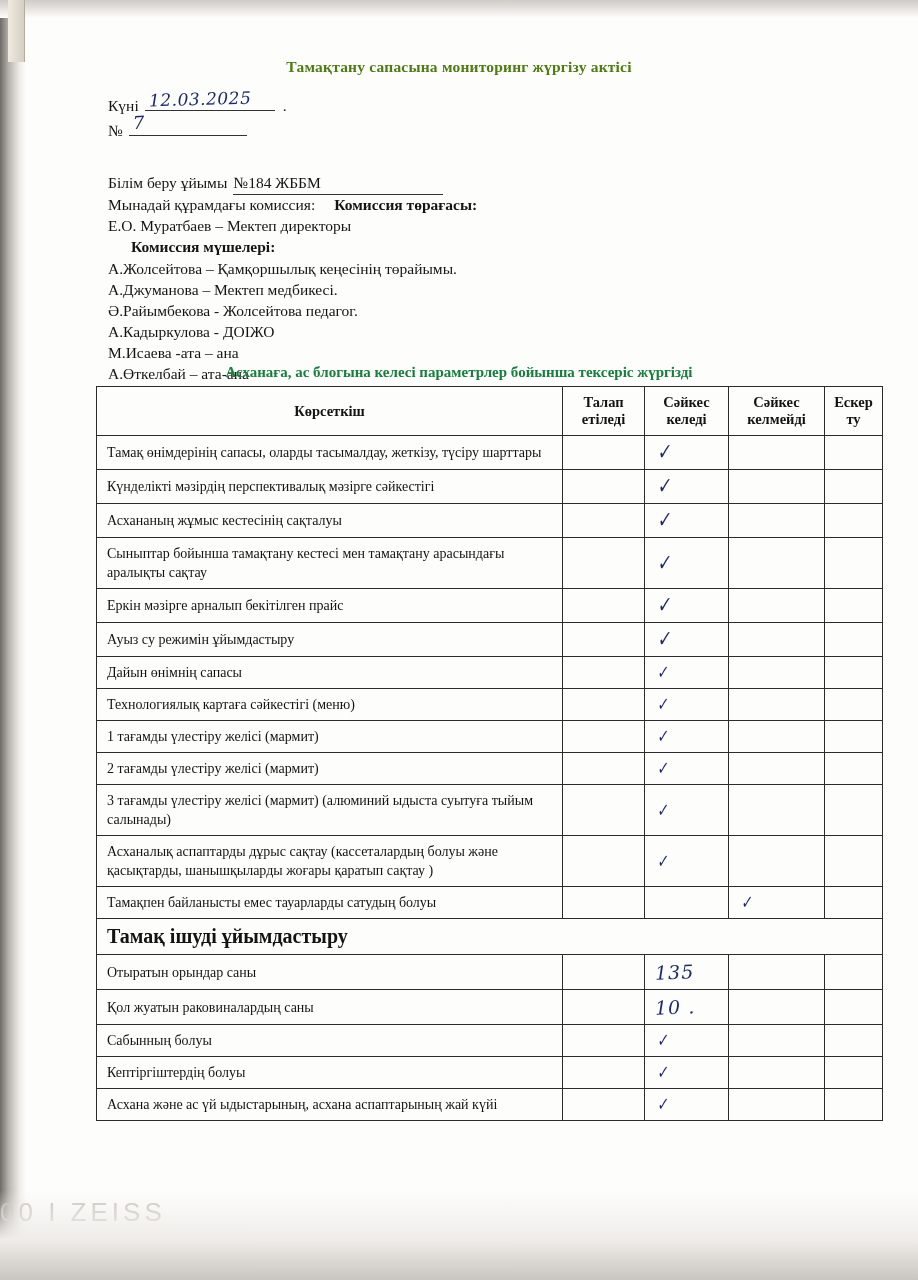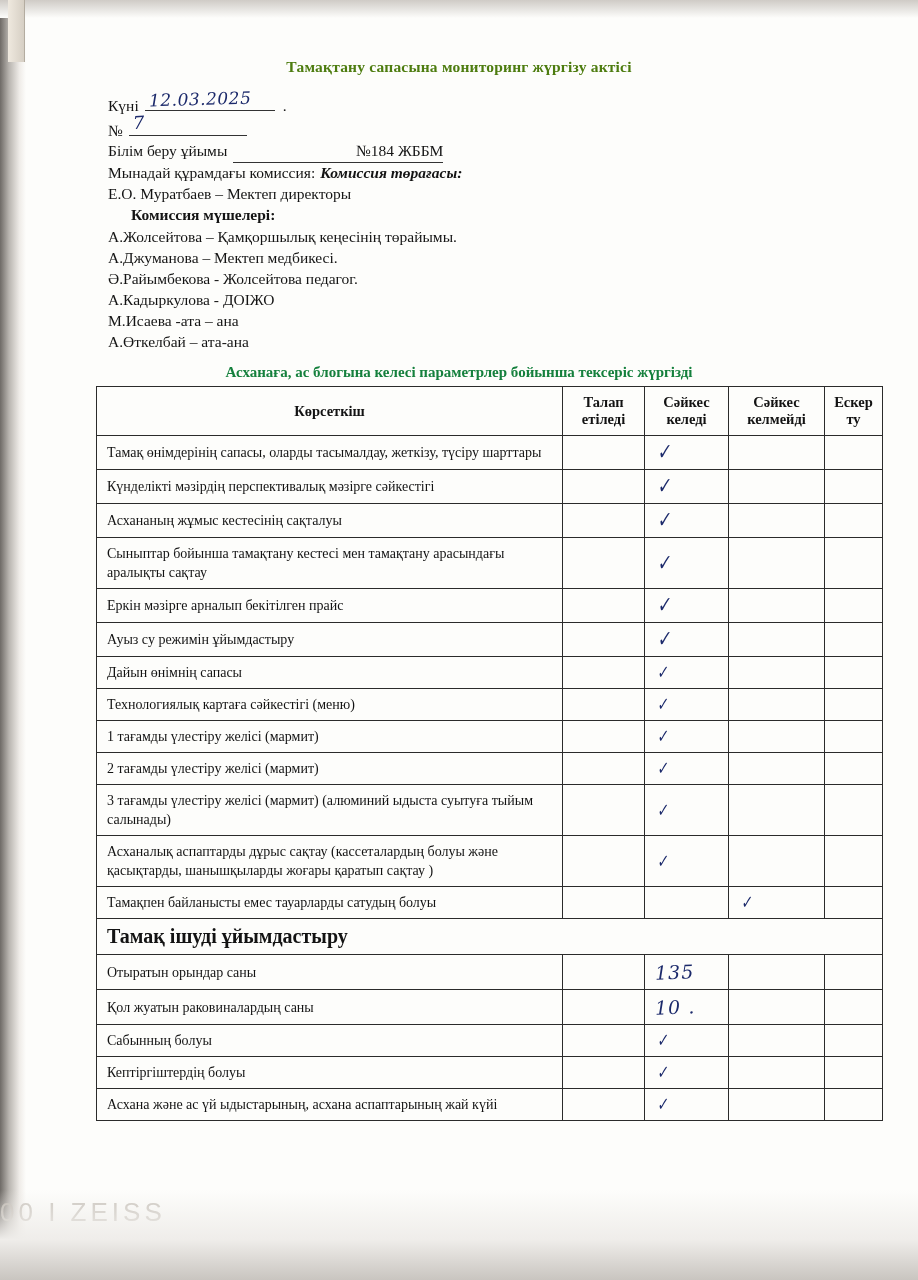--- a/index.html
+++ b/index.html
@@ -236,26 +236,26 @@
 
       <div class="meta-row">
         <span class="meta-label">№</span>
         <span class="fill-line" style="min-width:118px;">
           <span class="hand-small">7</span>
         </span>
       </div>
 
       <div class="meta-row">
         <span class="meta-label">Білім беру ұйымы</span>
-        <span style="margin-left:6px; border-bottom:1.2px solid #333; display:inline-block; min-width:210px; text-align:right;">№184 ЖББМ</span>
+        <span style="margin-left:6px; border-bottom:1.2px solid #333; display:inline-block; min-width:210px; text-align:left;margin-top:32px;">№184 ЖББМ</span>
       </div>
 
       <div class="meta-row">
         <span>Мынадай құрамдағы комиссия:</span>
-        <span class="bold" style="margin-left:5px;font-style:italic;">Комиссия төрағасы:</span>
+        <span class="bold" style="margin-left:19px;">Комиссия төрағасы:</span>
       </div>
 
       <div class="member-line">Е.О. Муратбаев – Мектеп директоры</div>
 
       <div class="member-line bold">Комиссия мүшелері:</div>
 
       <div class="members">
         <div class="member-line">А.Жолсейтова – Қамқоршылық кеңесінің төрайымы.</div>
         <div class="member-line">А.Джуманова – Мектеп медбикесі.</div>
         <div class="member-line">Ә.Райымбекова - Жолсейтова педагог.</div>

